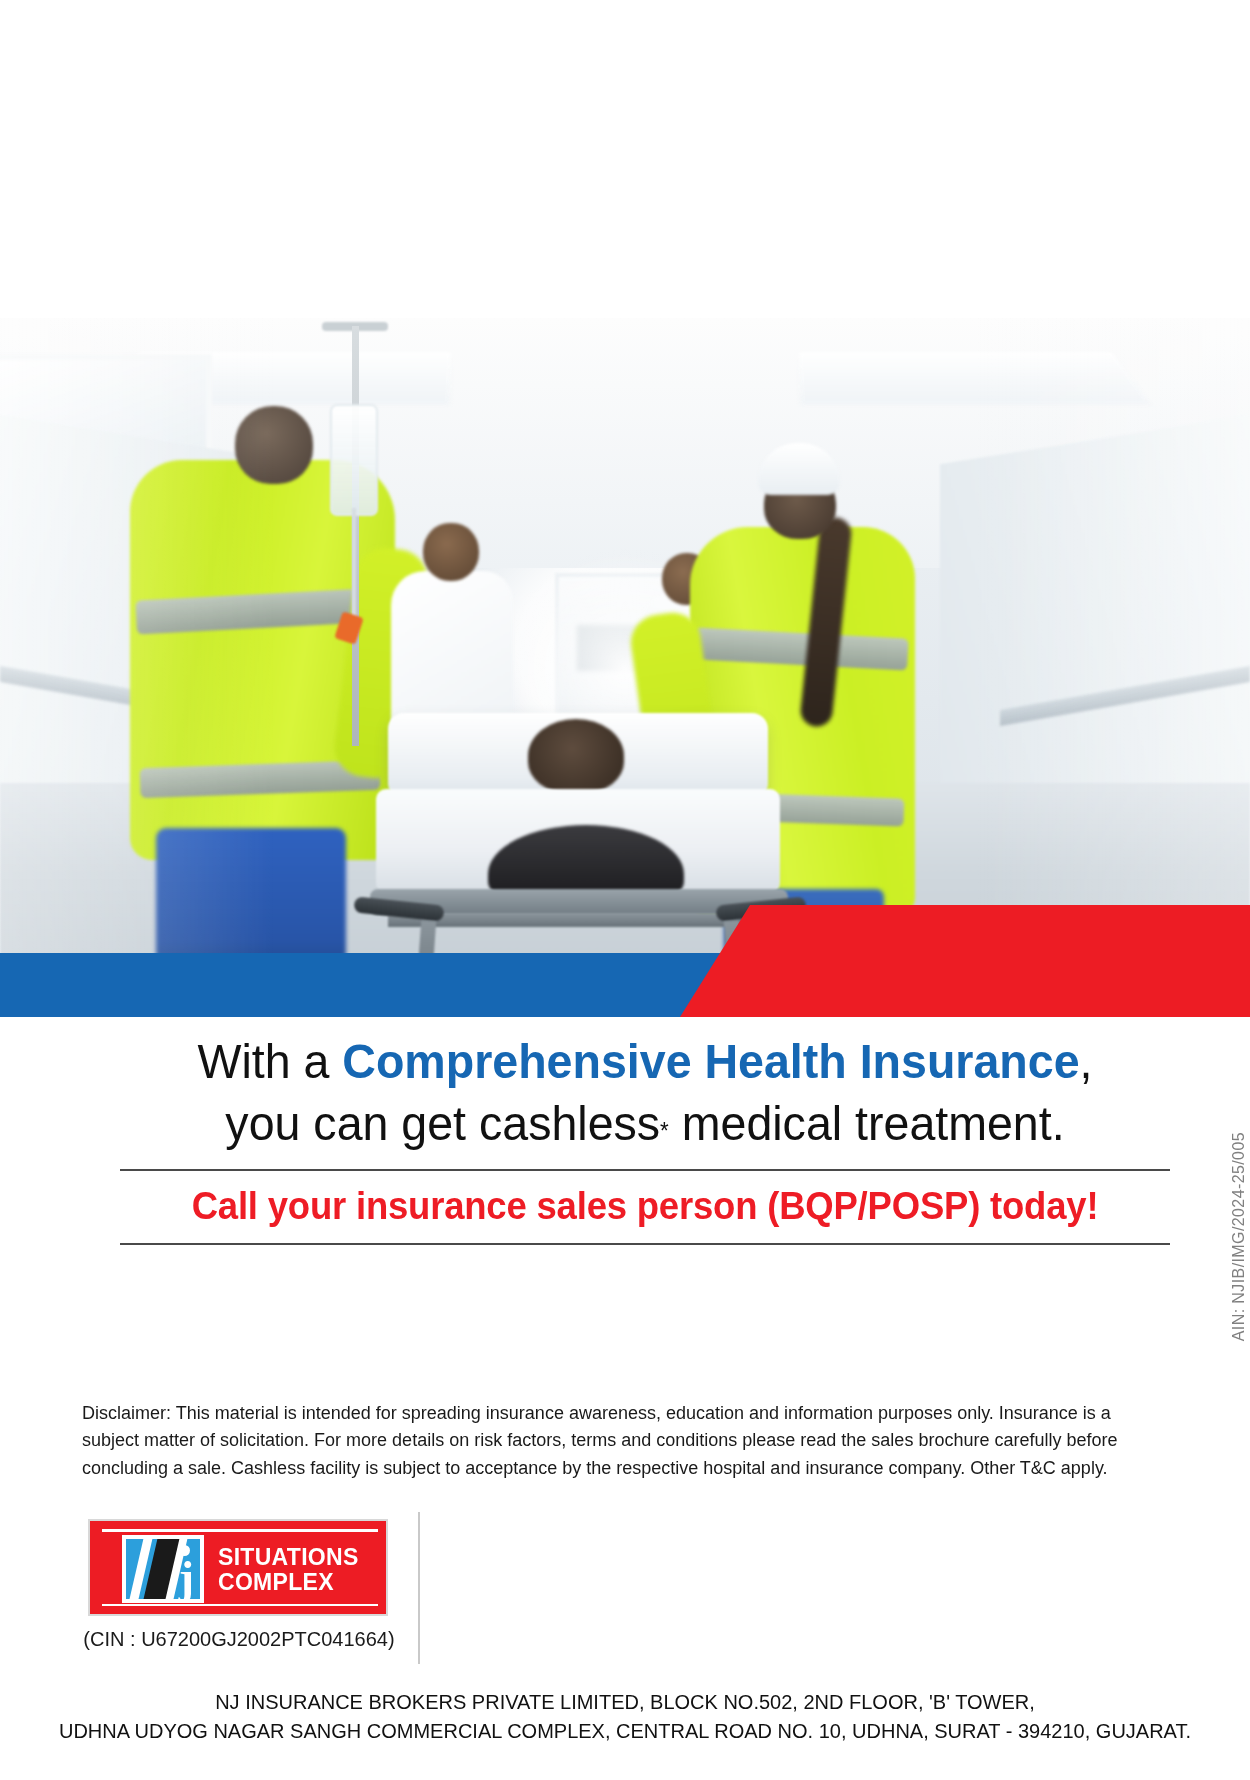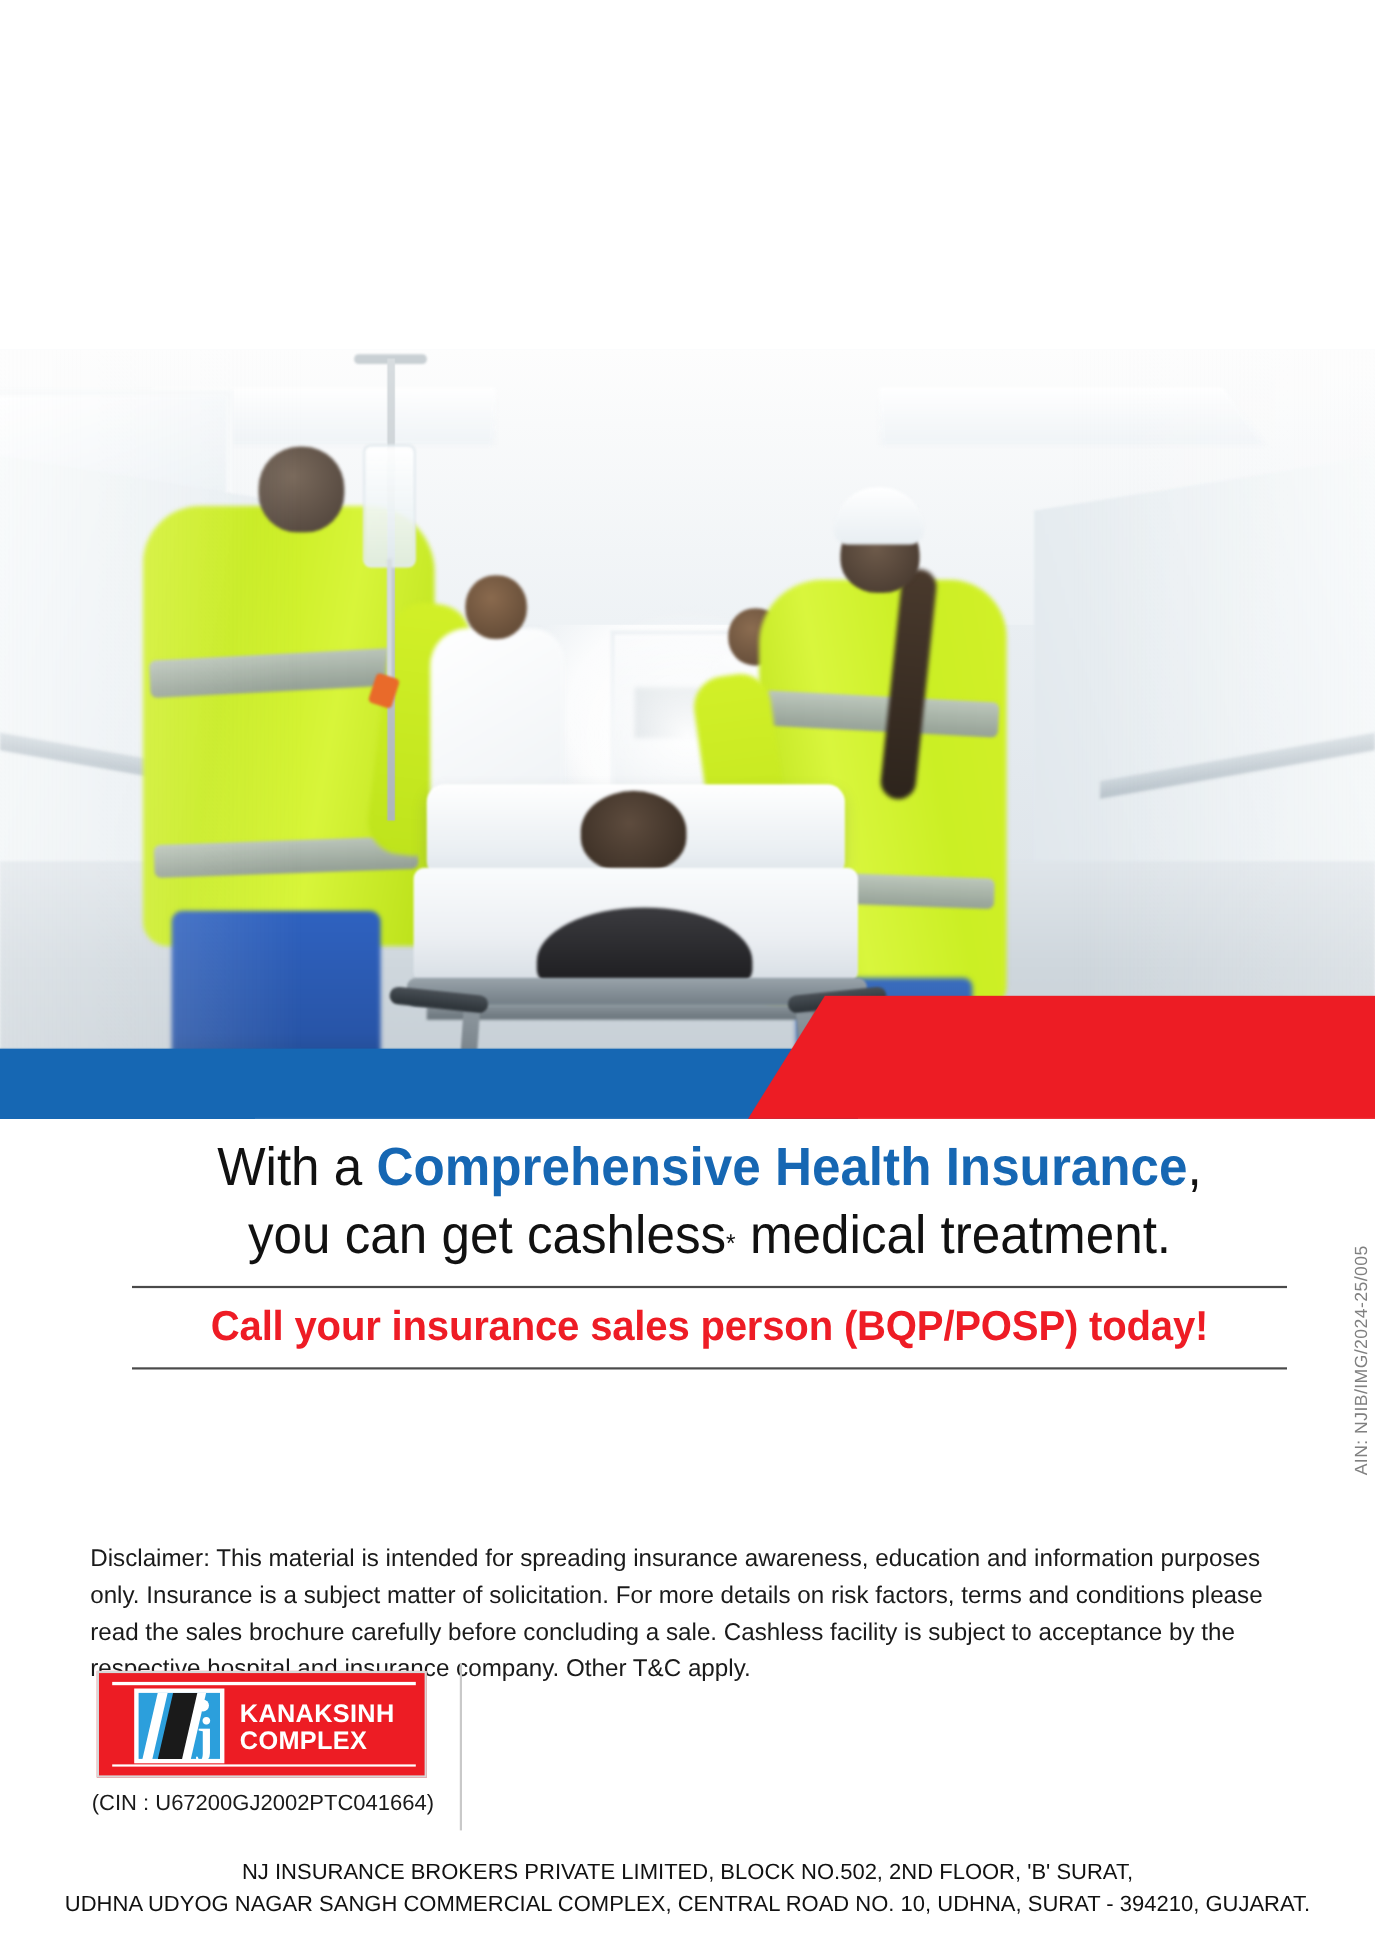--- a/index.html
+++ b/index.html
@@ -434,21 +434,21 @@
     transform: rotate(180deg);
     white-space: nowrap;
   }
 
   
   .disclaimer {
     position: absolute;
     top: 1400px;
     left: 82px;
     width: 1080px;
-    font-size: 22px;
+    font-size: 18px;
     line-height: 1.52;
     color: #1a1a1a;
     text-align: left;
   }
 
   
   .logo-box {
     position: absolute;
     top: 1519px;
     left: 88px;
@@ -657,27 +657,27 @@
     <div class="logo-mark">
       <div class="logo-mark-inner">
         <div class="lm-bar-white1"></div>
         <div class="lm-bar-black"></div>
         <div class="lm-bar-white2"></div>
         <div class="lm-dot"></div>
         <div class="lm-j">j</div>
       </div>
     </div>
     <div class="logo-text">
-      <div>KANAKSINH</div>
+      <div>SITUATIONS</div>
       <div>COMPLEX</div>
     </div>
   </div>
   <div class="cin">(CIN : U67200GJ2002PTC041664)</div>
 
   <div class="vdivide"></div>
 
 
   <div class="footer">
-    <div>NJ INSURANCE BROKERS PRIVATE LIMITED, BLOCK NO.502, 2ND FLOOR, 'B' SURAT,</div>
+    <div>NJ INSURANCE BROKERS PRIVATE LIMITED, BLOCK NO.502, 2ND FLOOR, 'B' TOWER,</div>
     <div>UDHNA UDYOG NAGAR SANGH COMMERCIAL COMPLEX, CENTRAL ROAD NO. 10, UDHNA, SURAT - 394210, GUJARAT.</div>
   </div>
 
 </div>
 
 </body></html>

